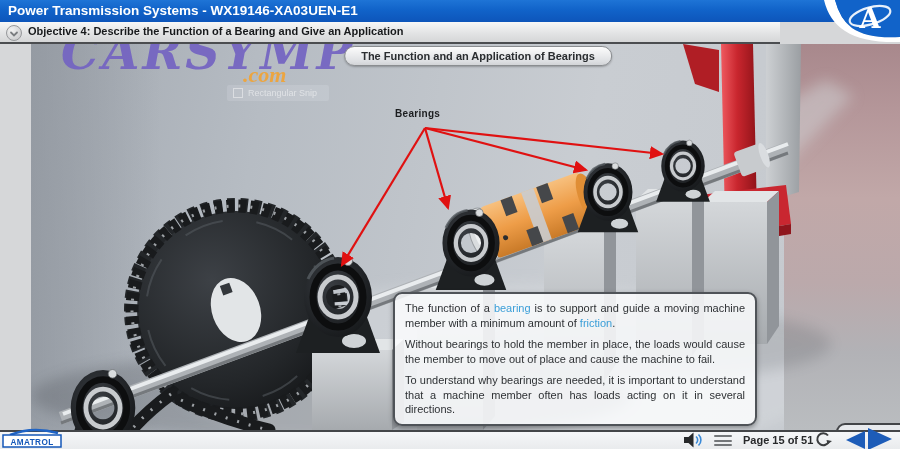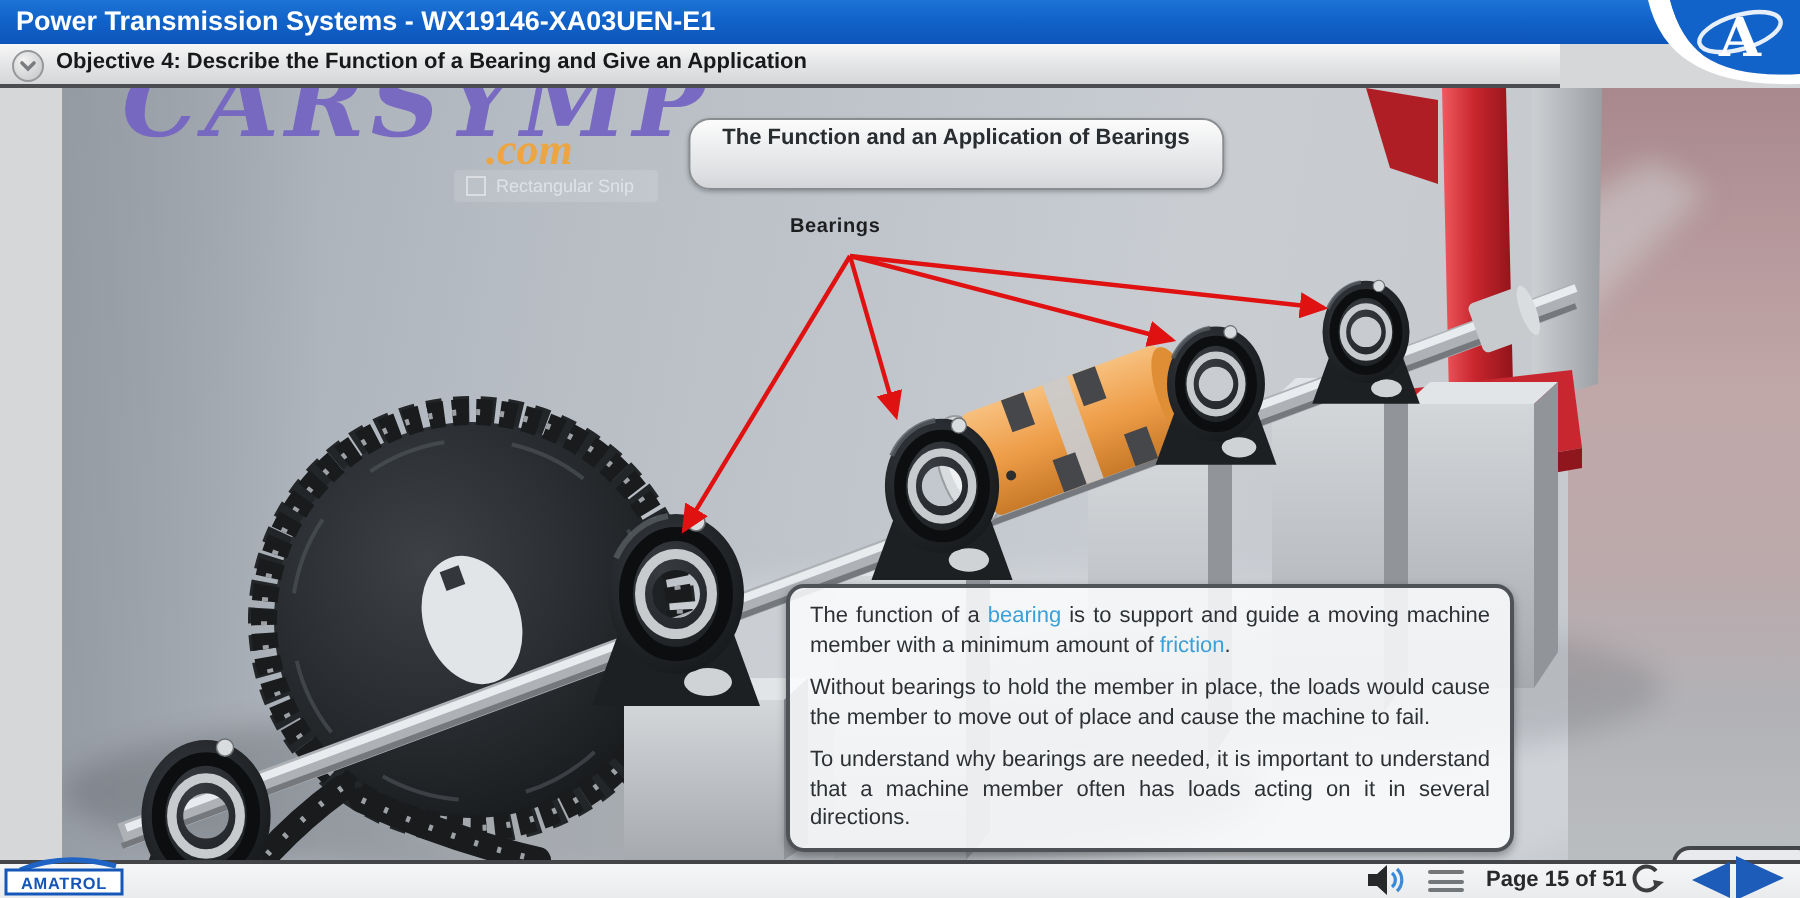--- a/index.html
+++ b/index.html
@@ -51,22 +51,22 @@
     font-size:22px;color:#efa43a;opacity:.95;line-height:1;pointer-events:none;
   }
   .snip-pill{
     position:absolute;left:196px;top:41px;z-index:2;width:102px;height:16px;
     background:rgba(245,248,252,.14);border-radius:2px;
     display:flex;align-items:center;gap:5px;padding-left:6px;box-sizing:border-box;
   }
   .snip-pill .snip-ic{width:8px;height:8px;border:1px solid rgba(255,255,255,.45);}
   .snip-pill .snip-tx{font-size:9px;color:rgba(255,255,255,.5);}
   .slide-pill{
-    position:absolute;left:50%;top:15px;transform:translateX(-50%);z-index:3;
-    height:36px;line-height:18px;padding:0 16px;border-radius:11px;
+    position:absolute;left:50%;top:2px;transform:translateX(-50%);z-index:3;
+    height:20px;line-height:18px;padding:0 16px;border-radius:11px;
     background:linear-gradient(180deg,#fcfcfc,#dddfe2 80%,#d2d4d7);
     border:1px solid #8a8d90;box-shadow:0 1px 2px rgba(0,0,0,.25);
     font-size:11px;font-weight:bold;color:#2a2d30;white-space:nowrap;box-sizing:border-box;
   }
   .bearings-label{
     position:absolute;left:364px;top:64px;z-index:3;
     font-size:10px;font-weight:bold;color:#1c1e20;letter-spacing:.3px;
   }
   .infobox{
     position:absolute;left:362px;top:248px;width:364px;z-index:4;

